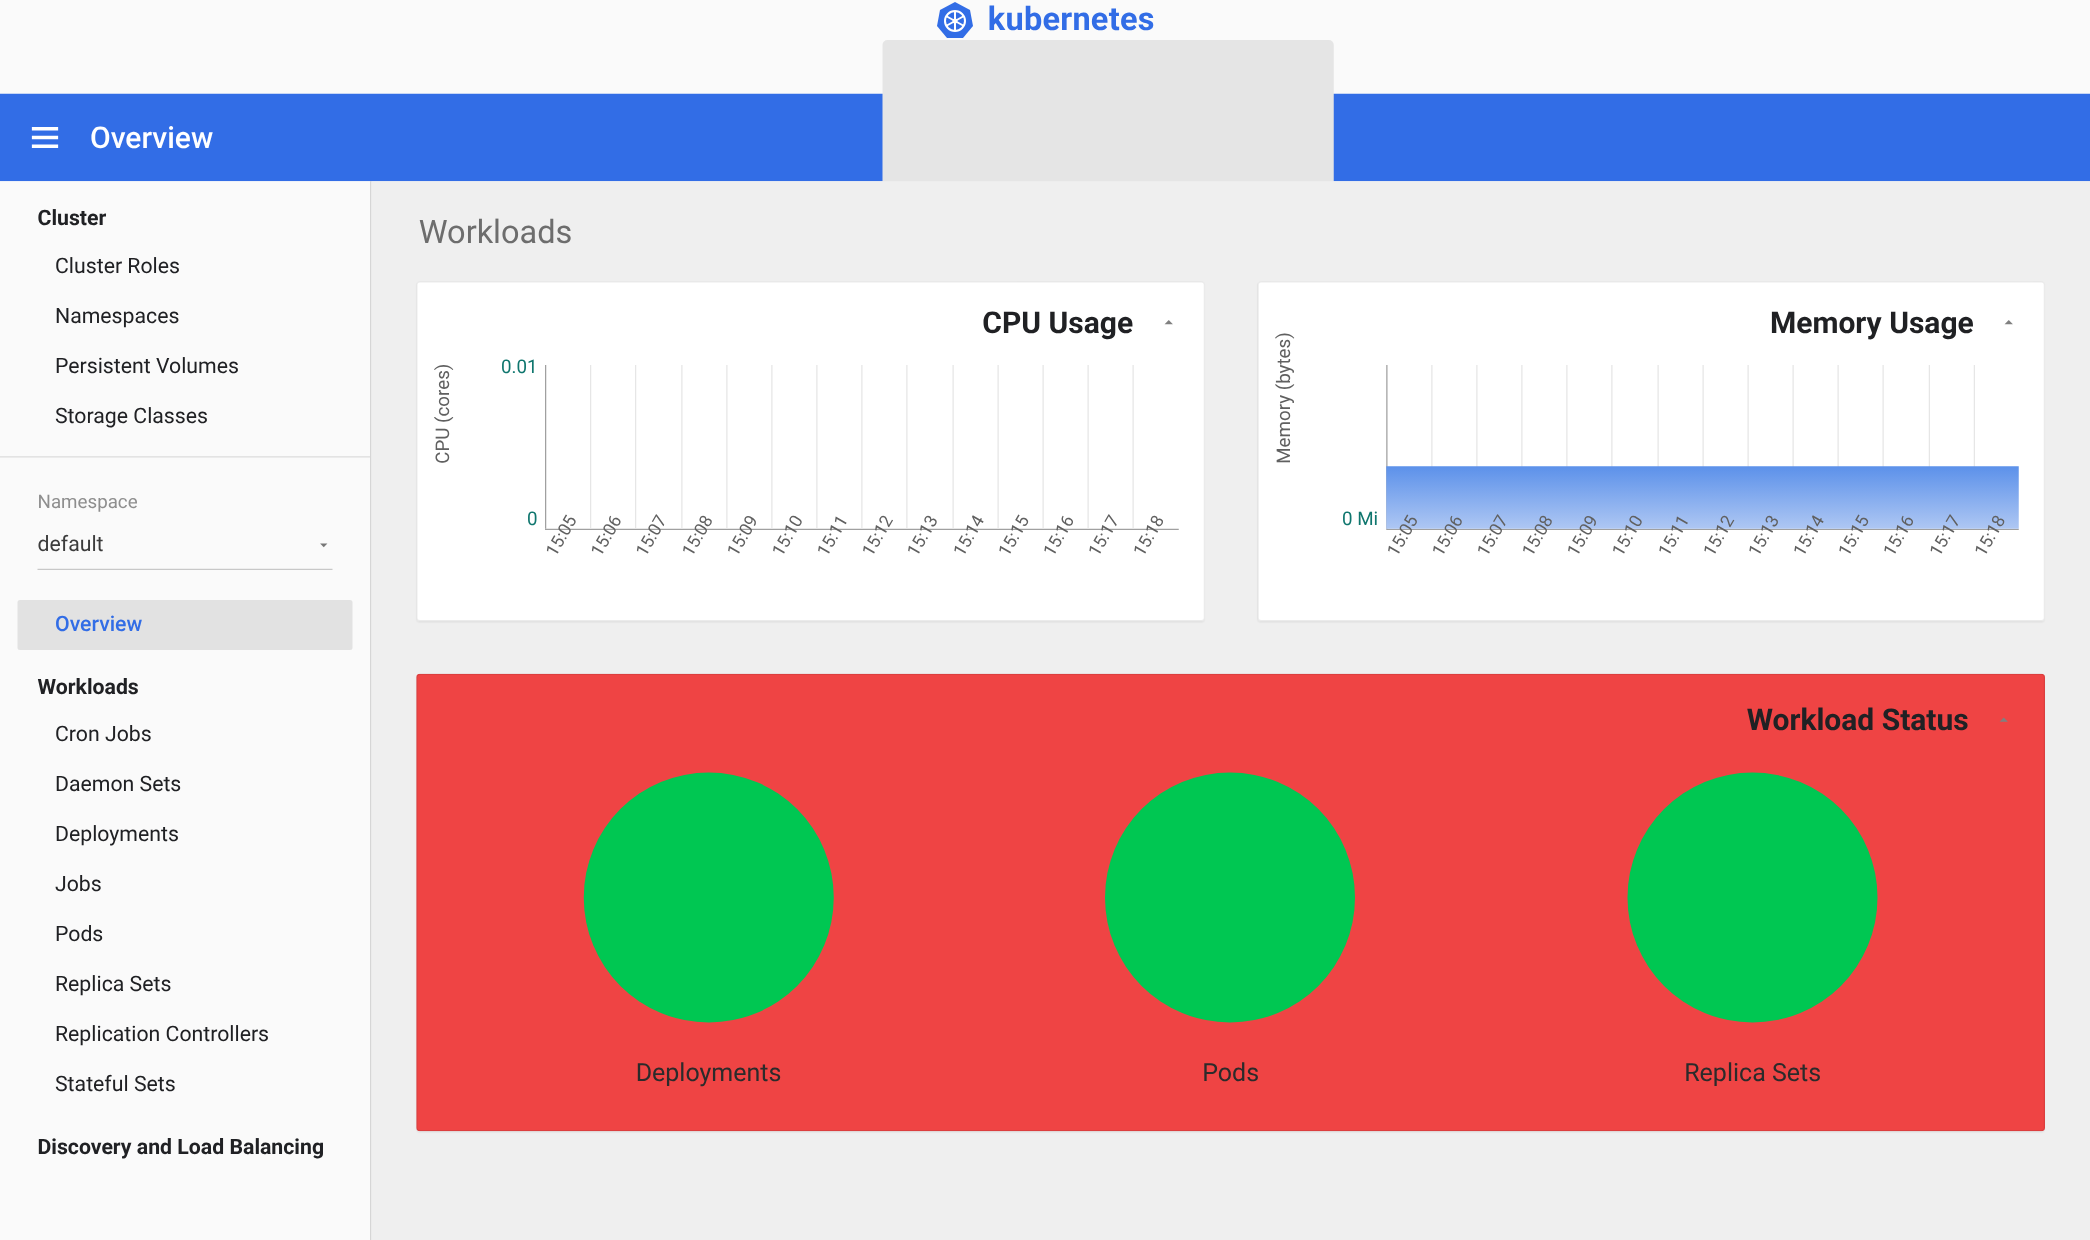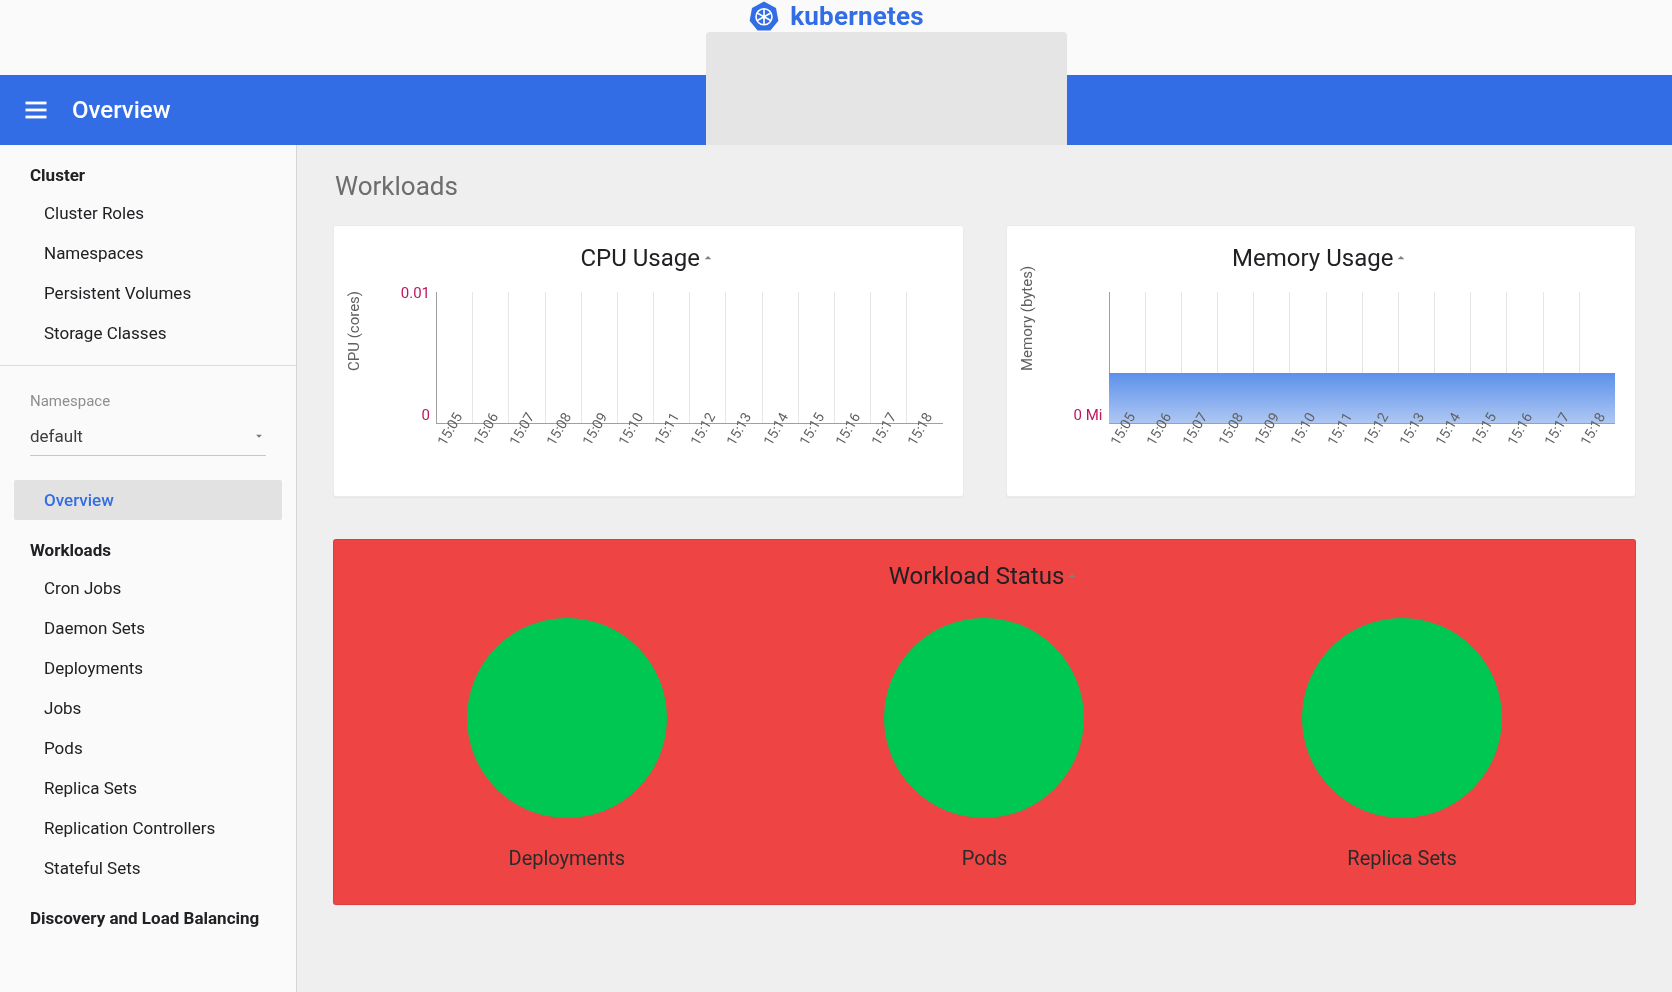--- a/index.html
+++ b/index.html
@@ -122,41 +122,41 @@
 
   .card-row { display:flex; gap:42px; }
   .card {
     background:#fff; border:1px solid var(--k8s-card-border);
     border-radius:3px;
     box-shadow:0 1px 1px rgba(0,0,0,.04);
     flex:1 1 0;
     padding:18px 20px 22px 20px;
   }
   .card-header {
-    display:flex; align-items:center; justify-content:center;
-    font-size:24px; font-weight:400;
+    display:flex; align-items:center; justify-content:flex-end;
+    font-size:24px; font-weight:700;gap:20px;
   }
   .collapse-icon { color:#888; }
 
   
   .chart {
     margin-top:12px;
     position:relative;
     height:190px;
     padding-left:82px;  
   }
   .chart .y-axis-label {
     position:absolute; left:0; top:46%;
     transform: rotate(-90deg) translate(0,-50%);
     transform-origin:left top;
     font-size:15px; color:#606060;
     white-space:nowrap;
   }
   .chart .y-tick {
-    position:absolute; font-size:15px; color:#be185d; text-align:right;
+    position:absolute; font-size:15px; color:#0f766e; text-align:right;
     left:36px; width:40px;
   }
   .chart .y-tick.top   { top:0; }
   .chart .y-tick.bot   { bottom:50px; }
   .chart .plot {
     position:absolute; left:82px; right:0; top:8px; bottom:50px;
     border-bottom:1px solid #a0a0a0;
     display:flex;
   }
   .chart .gridcol {

